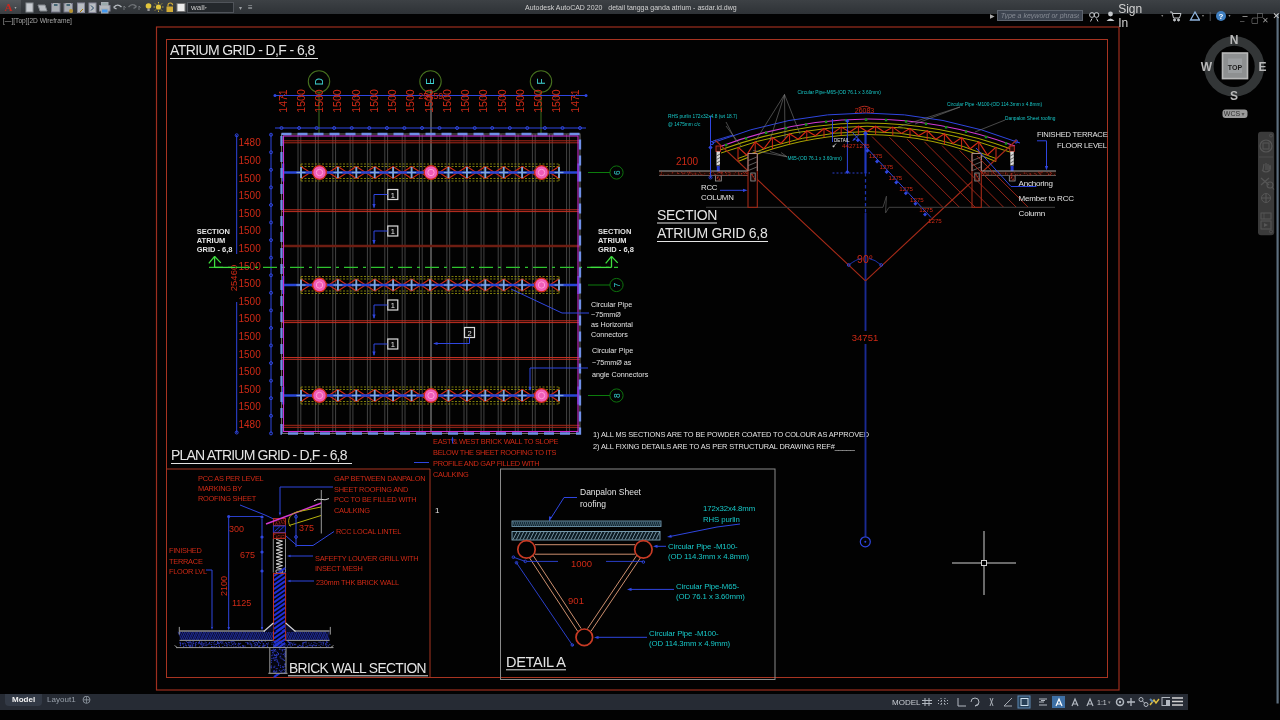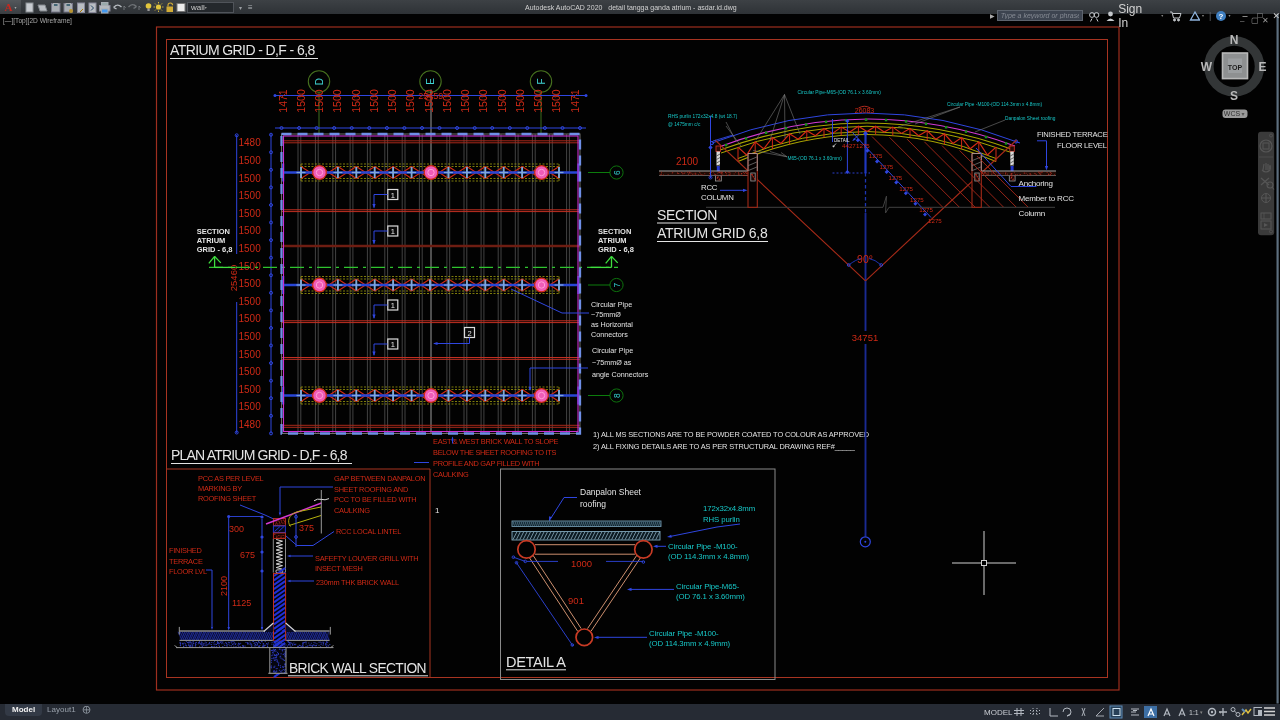--- a/index.html
+++ b/index.html
@@ -1,17 +1,17 @@
 <!DOCTYPE html>
 <html><head><meta charset="utf-8"><style>
 *{margin:0;padding:0;box-sizing:border-box}
 body{width:1280px;height:720px;background:#020202;overflow:hidden;font-family:"Liberation Sans",sans-serif;position:relative}
 #topbar{position:absolute;top:0;left:0;width:1280px;height:14px;background:linear-gradient(#3d4145,#2e3236);z-index:5;display:flex;align-items:center;font-size:8px;color:#cfcfcf}
 #cv{position:absolute;top:0;left:0;z-index:1}
-#botbar{position:absolute;bottom:0;left:0;width:1280px;height:16.5px;background:#262b34;z-index:5}
+#botbar{position:absolute;bottom:10px;left:0;width:1188px;height:16.5px;background:#262b34;z-index:5}
 </style></head><body>
 <div id="topbar">
   <div style="width:21px;height:14px;background:linear-gradient(#54585c,#393d41);display:flex;align-items:center;justify-content:center">
       <span style="font-weight:bold;color:#c8281e;font-size:11px;font-family:'Liberation Serif',serif">A</span>
       <span style="color:#aaa;font-size:4px;margin-left:2px">▾</span>
     </div>
   <svg width="240" height="14" style="position:absolute;left:0;top:0">
     <g stroke="#a8adb2" fill="none" stroke-width="1">
       <rect x="26" y="3" width="7" height="9" fill="#c7cbd0" stroke="#8a8f94"></rect>
       <path d="M38,5 h7 l2,6 h-7 z" fill="#b9bdc2" stroke="#82878c"></path>

